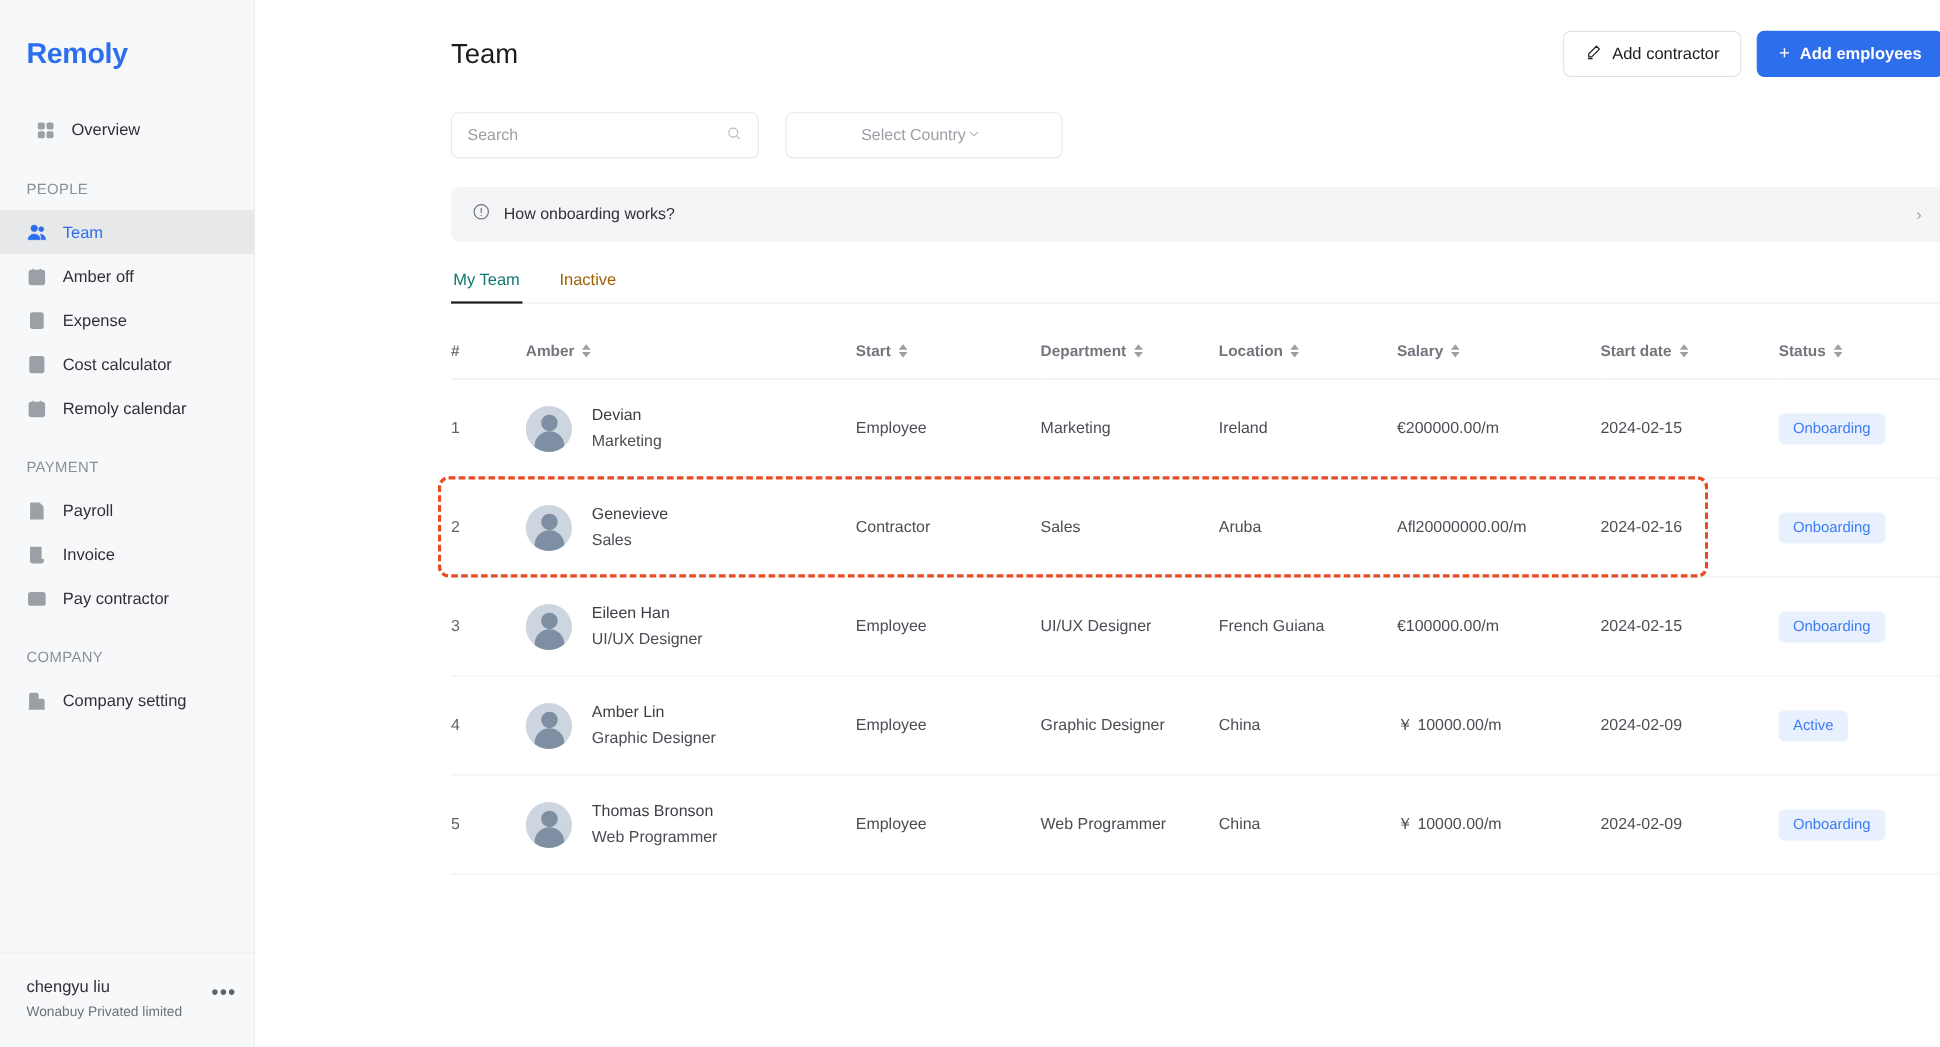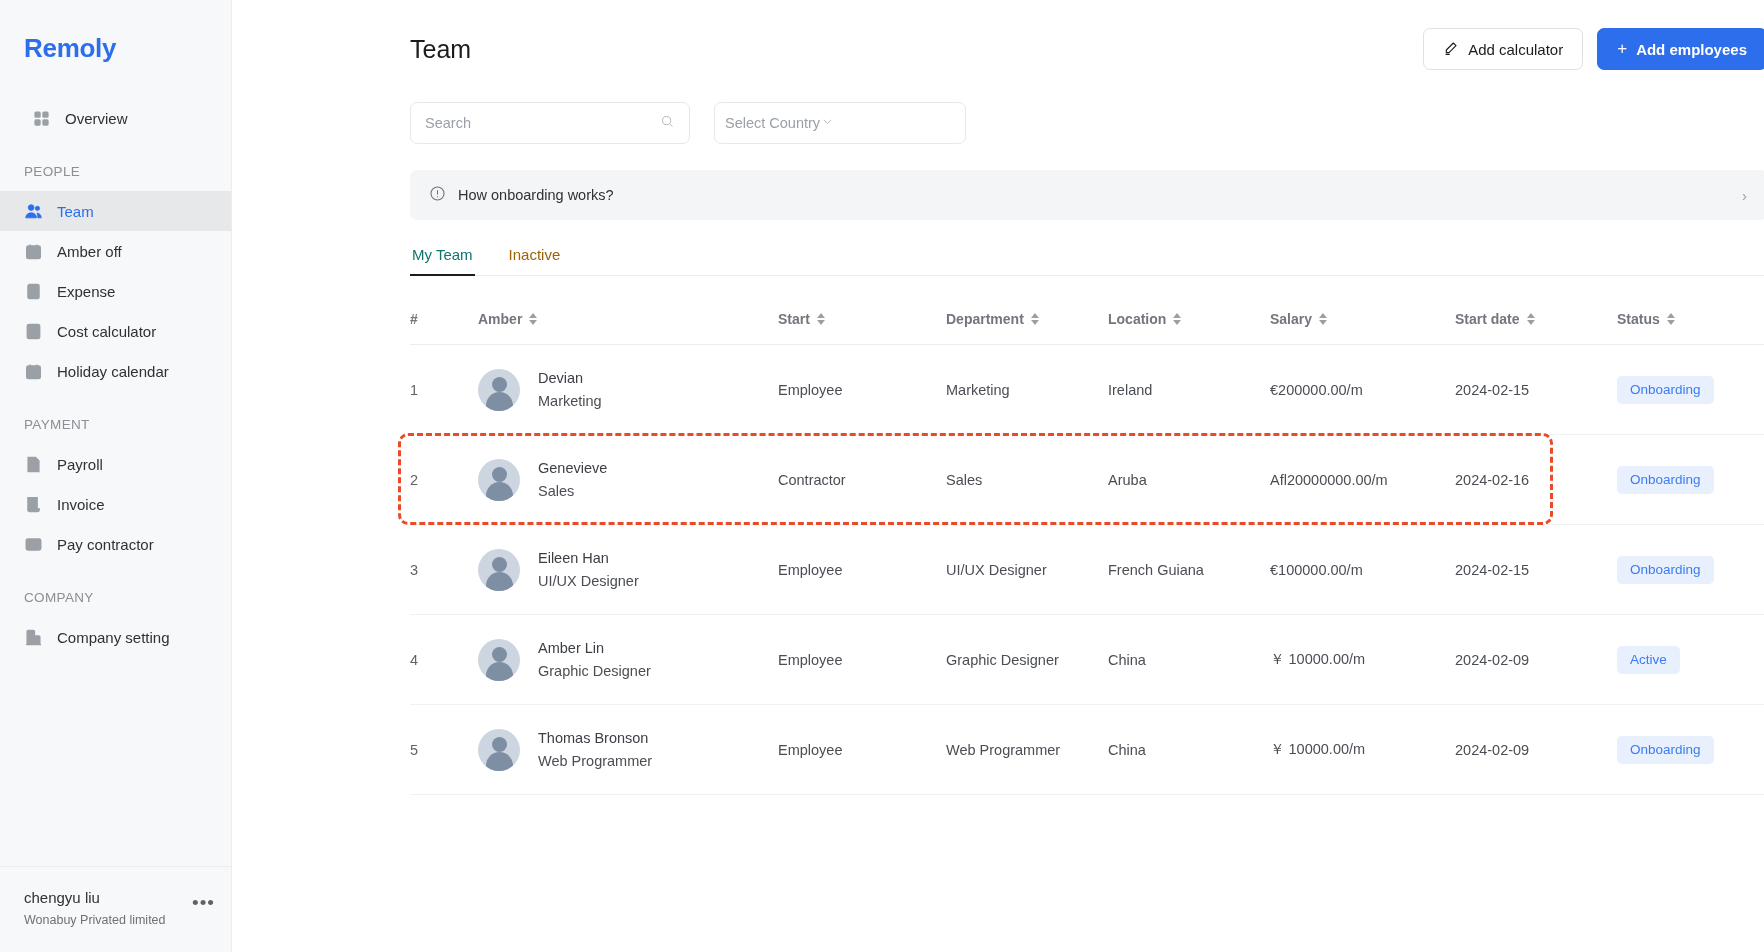--- a/index.html
+++ b/index.html
@@ -73,21 +73,21 @@
   .content { padding: 0 24px 0 178px; }
 
   .filters { display: flex; gap: 24px; margin-top: 32px; }
   .field {
     height: 42px; border: 1px solid #e6e8eb; border-radius: 7px;
     display: flex; align-items: center; padding: 0 14px;
     font-size: 14.5px; color: #9aa0a6; background: #fff;
     cursor: text;
   }
   .field.search { width: 280px; justify-content: space-between; }
-  .field.select { width: 252px; justify-content: flex-start; cursor: pointer; padding-left: 10px; }
+  .field.select { width: 252px; justify-content: center; cursor: pointer; padding-left: 10px; }
   .field svg { width: 15px; height: 15px; stroke: #b5b9bf; fill: none; stroke-width: 1.6; }
 
   .banner {
     margin-top: 26px; height: 50px;
     background: #f4f5f6; border-radius: 7px;
     display: flex; align-items: center; justify-content: space-between;
     padding: 0 20px 0 19px; cursor: pointer;
   }
   .banner-left { display: flex; align-items: center; gap: 12px; }
   .banner-text { font-size: 14.5px; color: #2f3136; }
@@ -235,21 +235,21 @@
           <div class="nav-item">
             <span class="nav-icon">
               <svg viewBox="0 0 24 24" fill="none" stroke="#9aa0a6" stroke-width="1.8">
                 <rect x="3.4" y="5" width="17.2" height="16" rx="2.2"></rect>
                 <path d="M3.4 9.4h17.2M7.8 3v3.6M16.2 3v3.6"></path>
                 <circle cx="8.4" cy="14" r="0.95" fill="#9aa0a6" stroke="none"></circle>
                 <circle cx="12" cy="14" r="0.95" fill="#9aa0a6" stroke="none"></circle>
                 <circle cx="15.6" cy="14" r="0.95" fill="#9aa0a6" stroke="none"></circle>
               </svg>
             </span>
-            <span>Holiday calendar</span>
+            <span>Remoly calendar</span>
           </div>
           <div class="nav-group-label">PAYMENT</div>
           <div class="nav-item">
             <span class="nav-icon">
               <svg viewBox="0 0 24 24" fill="none" stroke="#9aa0a6" stroke-width="1.8">
                 <path d="M5.2 3.2h9.4l4.2 4.2v13.4H5.2z"></path>
                 <path d="M8.8 9.2h6M8.8 12.8h6M8.8 16.4h3.6"></path>
               </svg>
             </span>
             <span>Payroll</span>
@@ -302,21 +302,21 @@
     <div class="topbar">
       <h1 class="page-title">Team</h1>
       <div class="top-actions">
         <div class="btn btn-outline">
           <span>
             <svg viewBox="0 0 24 24" width="16" height="16" fill="none" stroke="#1b1c1f" stroke-width="1.7" stroke-linecap="round" stroke-linejoin="round">
               <path d="M15.5 4.5l4 4L9 19H5v-4z"></path>
               <path d="M4.5 21.5h5"></path>
             </svg>
           </span>
-          <span>Add calculator</span>
+          <span>Add contractor</span>
         </div>
         <div class="btn btn-primary">
           <span class="plus">+</span>
           <span>Add employees</span>
         </div>
       </div>
     </div>
 
     <div class="content">
 

